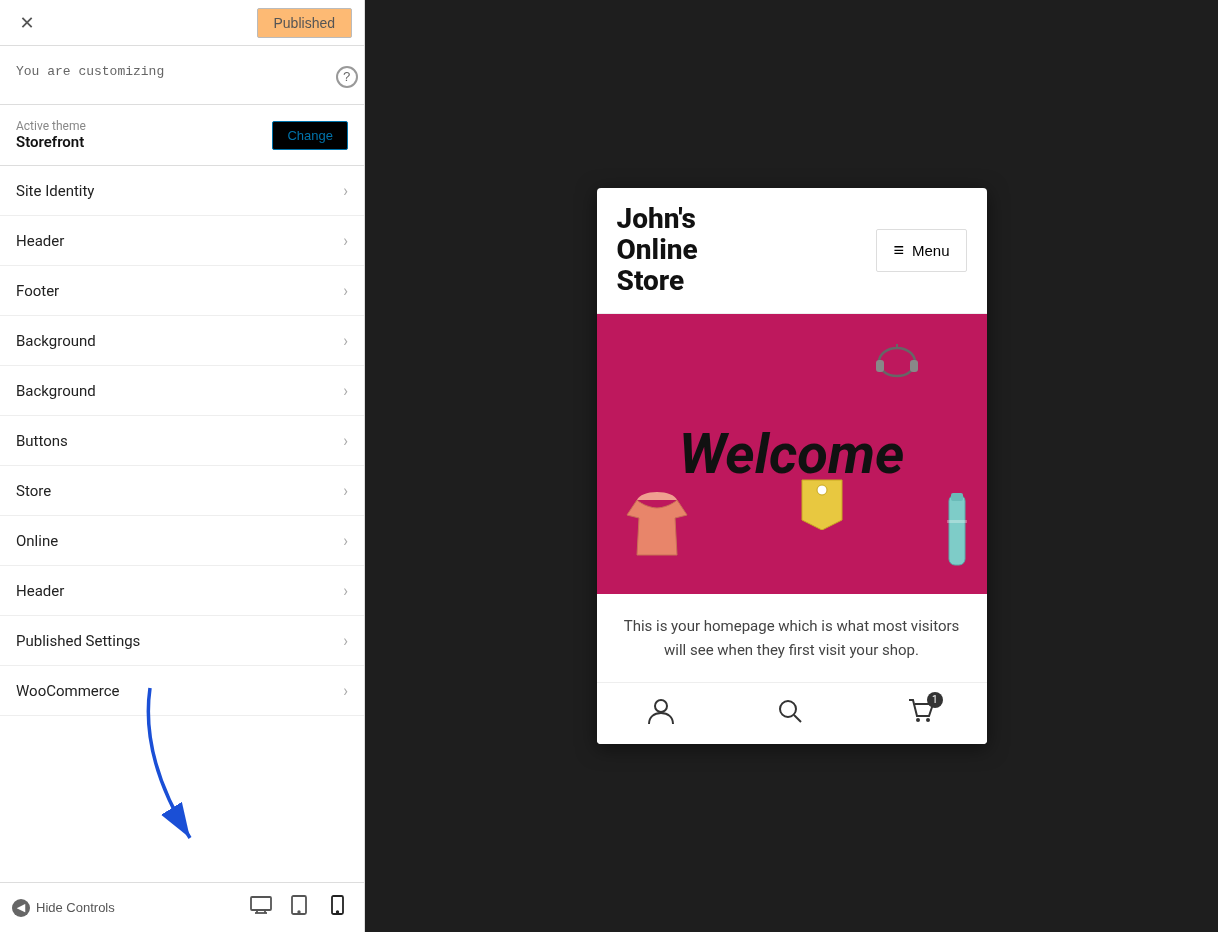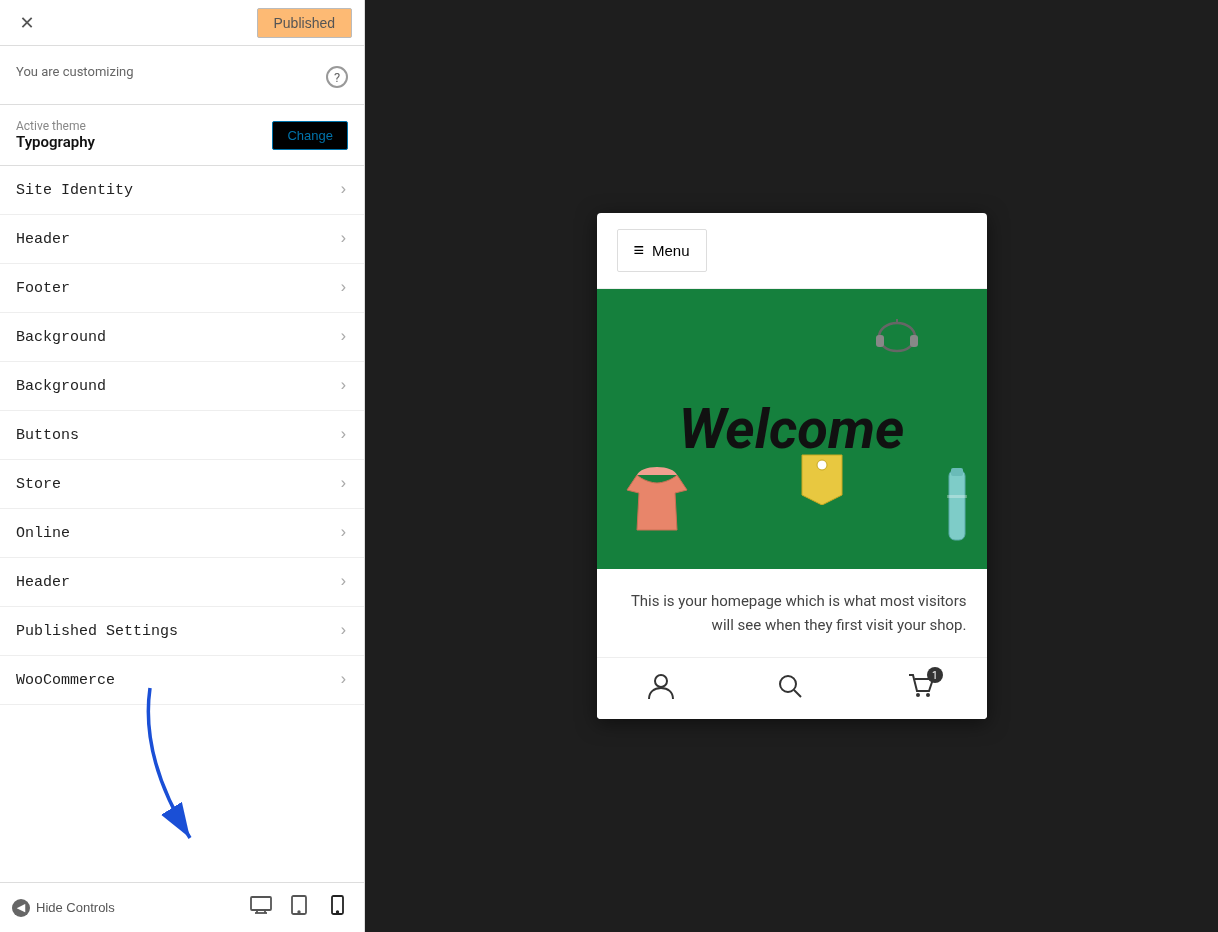--- a/index.html
+++ b/index.html
@@ -50,25 +50,26 @@
       border: 1px solid #bbb;
       background: #fdba74;
       color: #555;
       font-size: 14px;
       cursor: pointer;
       border-radius: 2px;
     }
 
     
     #customizing-section {
-      padding: 18px 16px 16px 16px;
+      padding: 18px 6px 16px 16px;
       border-bottom: 1px solid #ddd;
       display: flex;
       align-items: flex-start;
       justify-content: space-between;
+      font-family: Liberation Mono, monospace;
     }
     #customizing-text {
       flex: 1;
     }
     #customizing-label {
       font-size: 13px;
       color: #666;
       margin-bottom: 4px;
     }
     #store-name {
@@ -118,21 +119,20 @@
       background: #000000;
       font-size: 13px;
       cursor: pointer;
       border-radius: 2px;
     }
 
     
     #menu-list {
       flex: 1;
       overflow-y: auto;
-      font-family: Liberation Mono, monospace;
     }
     .menu-item {
       display: flex;
       align-items: center;
       justify-content: space-between;
       padding: 15px 16px;
       border-bottom: 1px solid #eee;
       cursor: pointer;
       background: #fff;
     }
@@ -234,21 +234,21 @@
       border: 1px solid #ddd;
       padding: 10px 16px;
       border-radius: 2px;
       font-size: 15px;
       cursor: pointer;
       background: #fff;
     }
 
     
     #phone-hero {
-      background: #15803d;
+      background: #be185d;
       position: relative;
       height: 280px;
       overflow: hidden;
       display: flex;
       align-items: center;
       justify-content: center;
     }
     #welcome-text {
       font-size: 56px;
       font-weight: 700;
@@ -281,21 +281,21 @@
     }
     #tag {
       bottom: 60px;
       left: 200px;
       z-index: 3;
     }
 
     
     #phone-description {
       padding: 20px;
-      text-align: right;
+      text-align: center;
       font-size: 15px;
       color: #444;
       line-height: 1.6;
     }
 
     
     #phone-bottom-nav {
       display: flex;
       align-items: center;
       justify-content: space-around;
@@ -348,21 +348,21 @@
   <div id="customizing-section">
     <div id="customizing-text">
       <div id="customizing-label">You are customizing</div>
     </div>
     <div id="help-icon">?</div>
   </div>
 
   <div id="active-theme-section">
     <div id="theme-info">
       <div id="active-theme-label">Active theme</div>
-      <div id="theme-name">Typography</div>
+      <div id="theme-name">Storefront</div>
     </div>
     <button id="change-btn">Change</button>
   </div>
 
   <div id="menu-list">
     <div class="menu-item">
       <span class="menu-item-label">Site Identity</span>
       <span class="chevron-right">›</span>
     </div>
     <div class="menu-item">
@@ -450,20 +450,21 @@
       <path d="M 30 10 Q 20 80, 70 160" stroke="#1a4fd6" stroke-width="3.5" fill="none" marker-end="url(#arrowhead)"></path>
     </svg>
   </div>
 
 </div>
 
 <div id="preview-area">
   <div id="phone-preview">
 
     <div id="phone-header">
+      <div id="phone-store-title">John's<br>Online<br>Store</div>
       <button id="phone-menu-btn">
         <span style="font-size:18px;">≡</span>
         <span>Menu</span>
       </button>
     </div>
 
     <div id="phone-hero">
 
       <div class="clothes-item" id="headphones">
         <svg width="60" height="60" viewBox="0 0 60 60">

